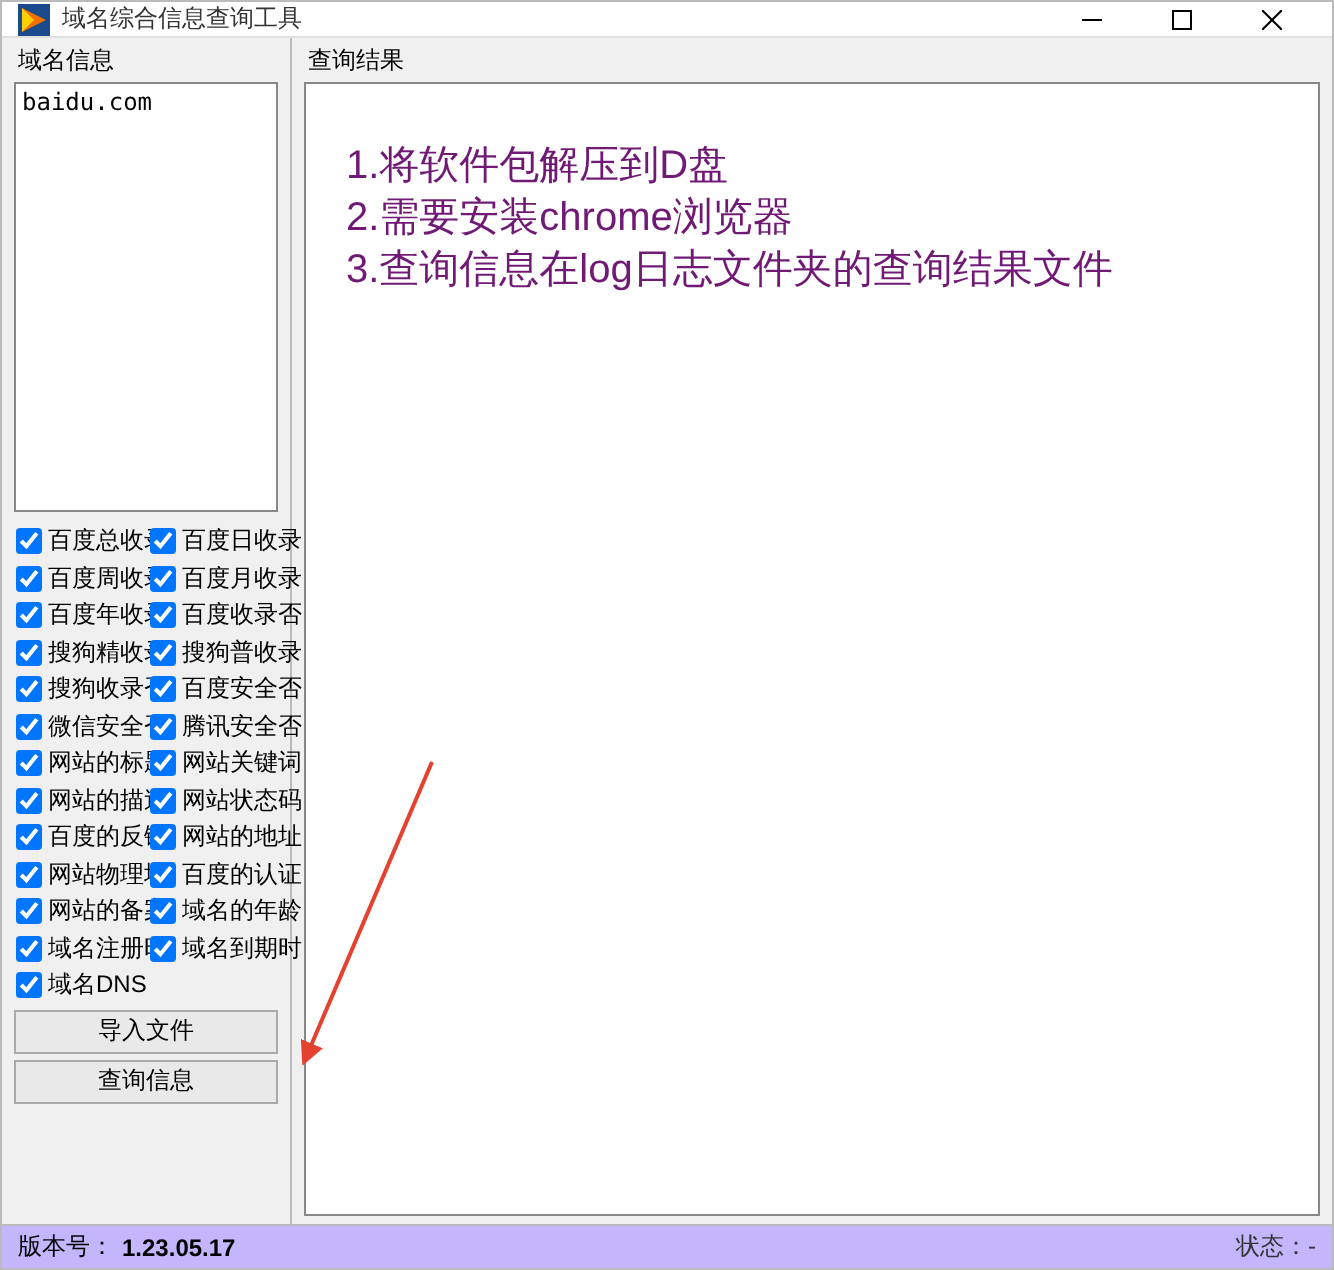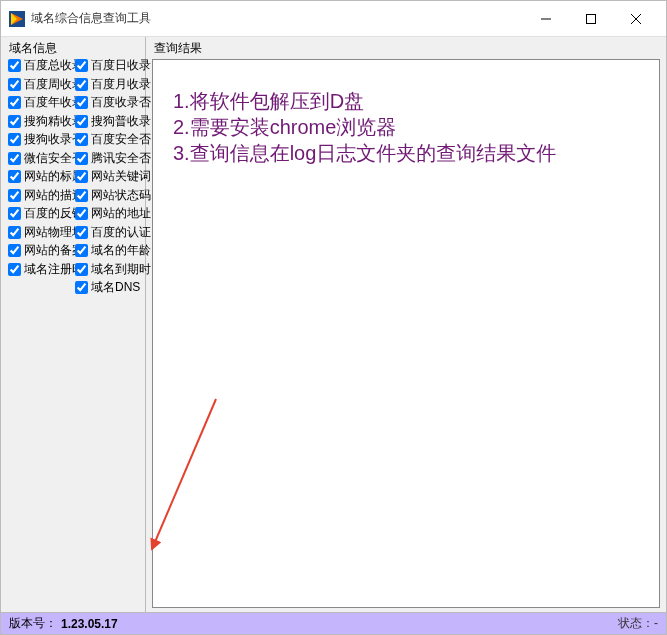--- a/index.html
+++ b/index.html
@@ -1,29 +1,29 @@
 <!DOCTYPE html>
 <html><head>
 <meta charset="utf-8">
 <style>
 * { margin: 0; padding: 0; box-sizing: border-box; font-family: "Microsoft YaHei", "SimSun", sans-serif; font-size: 12px; }
 body { background: #f0f0f0; width: 667px; height: 635px; overflow: hidden; }
 .window { width: 667px; height: 635px; border: 1px solid #bbb; background: #f0f0f0; display: flex; flex-direction: column; }
-.titlebar { height: 36px; display: flex; align-items: center; padding: 0 8px; background: #fff; border-bottom: 1px solid #e0e0e0; }
+.titlebar { height: 18px; display: flex; align-items: center; padding: 0 8px; background: #fff; border-bottom: 1px solid #e0e0e0; }
 .titlebar-icon { width: 16px; height: 16px; margin-right: 6px; }
 .titlebar-title { flex: 1; font-size: 12px; color: #333; }
 .titlebar-controls { display: flex; }
 .titlebar-btn { width: 45px; height: 28px; display: flex; align-items: center; justify-content: center; color: #333; }
 .titlebar-btn svg { width: 10px; height: 10px; }
 .content { display: flex; flex: 1; overflow: hidden; }
 .left-panel { width: 145px; display: flex; flex-direction: column; border-right: 1px solid #bbb; }
 .group-label { padding: 3px 8px 0 8px; color: #000; }
 .domain-input-wrap { padding: 2px 6px 3px 6px; }
 .domain-input { width: 100%; height: 215px; border: 1px solid #888; background: #fff; resize: none; font-family: monospace; font-size: 12px; padding: 2px 3px; }
-.checkbox-grid { display: flex; flex-wrap: wrap; padding: 0 5px 2px 5px; justify-content: flex-end; }
+.checkbox-grid { display: flex; flex-wrap: wrap; padding: 0 5px 2px 5px; }
 .cb-item { width: 50%; display: flex; align-items: center; padding: 0 0 1.5px 2px; }
 .cb-item input[type=checkbox] { width: 13px; height: 13px; margin-right: 3px; }
 .cb-item label { font-size: 12px; color: #000; white-space: nowrap; }
 .proxy-row { display: flex; align-items: center; padding: 1px 6px 3px 6px; border: 2px solid #e4412f; margin: 0 5px 3px 5px; }
 .proxy-label { font-size: 13px; color: #000; white-space: nowrap; }
 .proxy-input { flex: 1; border: 1px solid #888; background: #fff; height: 17px; padding: 0 2px; font-size: 12px; width: 10px; }
 .btn-stack { padding: 0 6px 3px 6px; }
 .btn-stack button { width: 100%; height: 22px; border: 1px solid #aaa; background: #e9e9e9; margin-bottom: 3px; font-size: 12px; color: #000; cursor: pointer; }
 .right-panel { flex: 1; display: flex; flex-direction: column; }
 .result-box { flex: 1; margin: 2px 6px 4px 6px; border: 1px solid #888; background: #fff; position: relative; }
@@ -64,20 +64,23 @@
             <line x1="0" y1="0" x2="10" y2="10" stroke="#000" stroke-width="1"></line>
             <line x1="10" y1="0" x2="0" y2="10" stroke="#000" stroke-width="1"></line>
           </svg>
         </div>
     </div>
   </div>
 
   <div class="content">
     <div class="left-panel">
       <div class="group-label">域名信息</div>
+      <div class="domain-input-wrap">
+        <textarea class="domain-input" style="">baidu.com</textarea>
+      </div>
       <div class="checkbox-grid" id="cbgrid">
           <div class="cb-item">
             <input type="checkbox" checked="" style="">
             <label>百度总收录</label>
           </div>
           <div class="cb-item">
             <input type="checkbox" checked="" style="">
             <label>百度日收录</label>
           </div>
           <div class="cb-item">
@@ -166,20 +169,24 @@
           </div>
           <div class="cb-item">
             <input type="checkbox" checked="" style="">
             <label>域名到期时</label>
           </div>
           <div class="cb-item">
             <input type="checkbox" checked="" style="">
             <label>域名DNS</label>
           </div>
         </div>
+      <div class="btn-stack">
+        <button>导入文件</button>
+        <button>查询信息</button>
+      </div>
     </div>
 
     <div class="right-panel">
       <div class="group-label">查询结果</div>
       <div class="result-box">
         <div class="annot-top" style="white-space:pre-line">1.将软件包解压到D盘
 2.需要安装chrome浏览器
 3.查询信息在log日志文件夹的查询结果文件</div>
         <svg class="arrow-svg" width="85" height="165">
           <defs>

